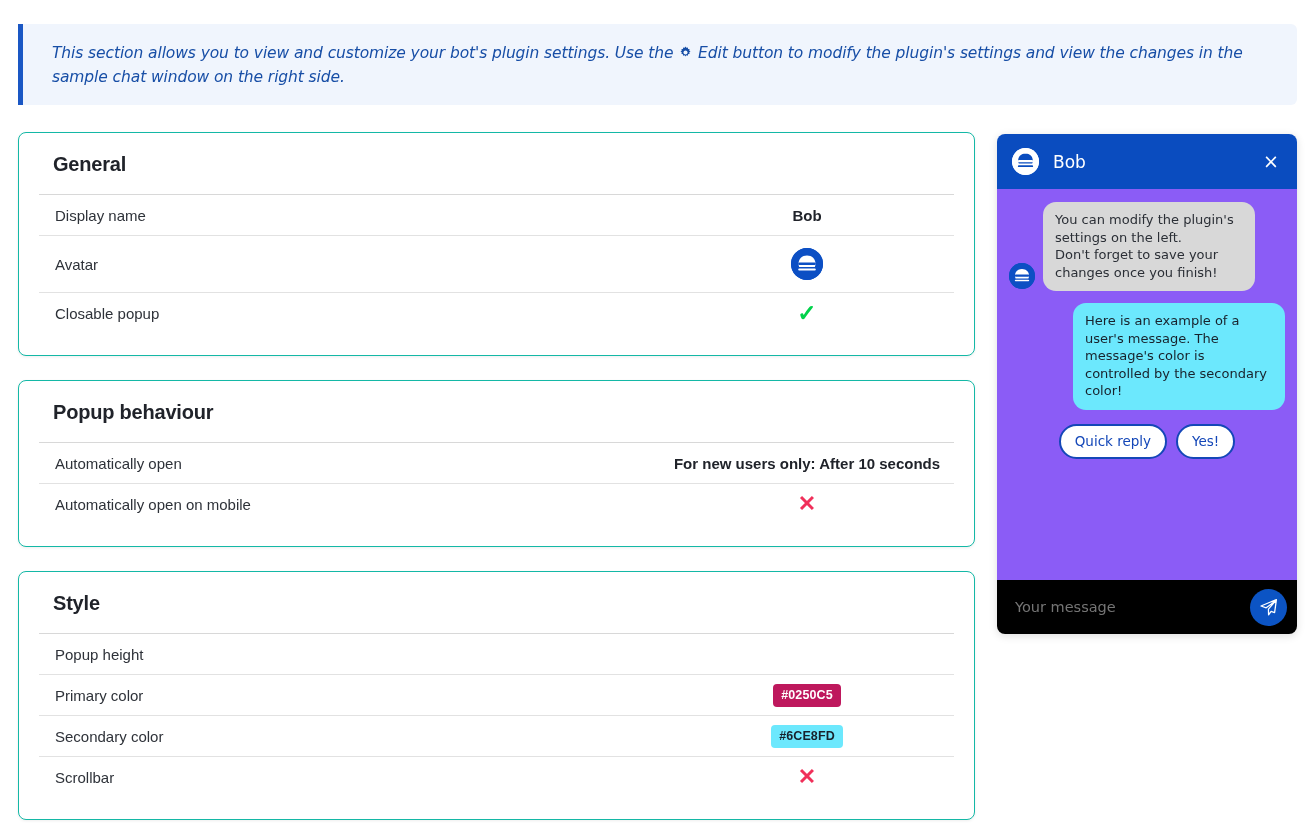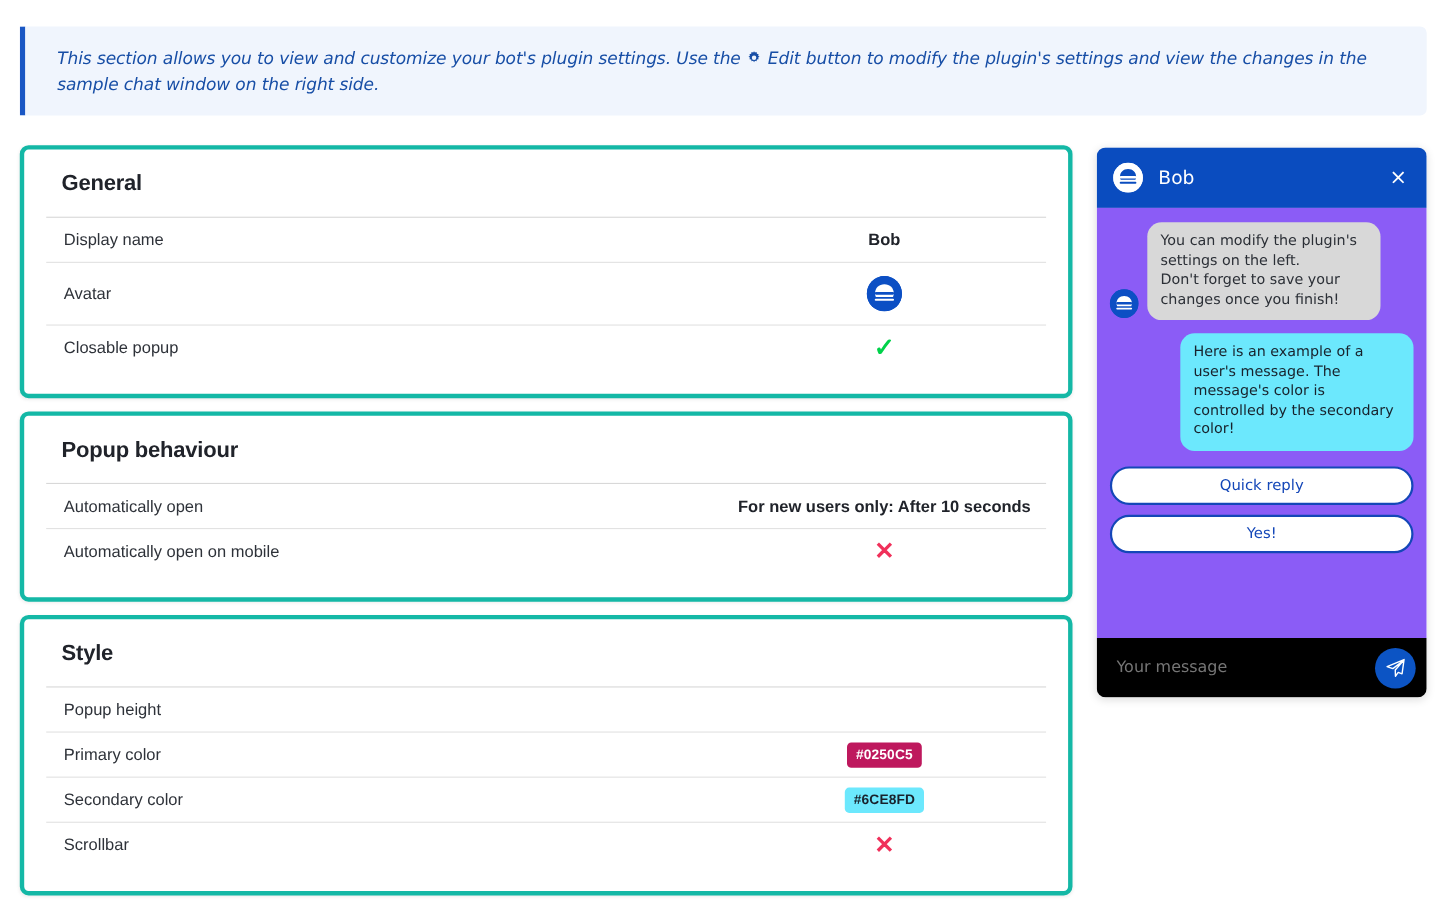--- a/index.html
+++ b/index.html
@@ -41,24 +41,24 @@
   .gear-inline svg { display:block; }
 
   
   .left-col {
     position: absolute;
     left: 18px; top: 132px;
     width: 957px;
   }
   .card {
     background: #ffffff;
-    border: 4px solid #14b8a6;
+    border: 1px solid #14b8a6;
     border-radius: 8px;
     box-shadow: 0 1px 3px rgba(0,0,0,0.07);
-    margin-bottom: 12px;
+    margin-bottom: 24px;
     padding: 0 20px 22px 20px;
   }
   .card-title {
     font-size: 20px;
     font-weight: bold;
     color: #20232a;
     padding: 20px 0 18px 14px;
     letter-spacing: -0.2px;
   }
   .rows { }
@@ -182,25 +182,24 @@
     font-size: 13px;
     line-height: 17.5px;
     max-width: 212px;
     white-space: pre-line;
     font-family: "DejaVu Sans", sans-serif;
   }
   .bubble.bot { background: #d8d8d8; color: #2b2f36; }
   .bubble.user { background: #6ce8fd; color: #18222c; margin-right: 0; }
   .quick-replies {
     display: flex;
-    justify-content: space-between;
+    justify-content: center;
     gap: 9px;
     margin-top: 14px;
     padding-right: 0px;
-    flex-direction: column;
   }
   .qr-btn {
     border: 2px solid #1447b8;
     color: #1447b8;
     background: #ffffff;
     border-radius: 18px;
     padding: 7px 14px 8px 14px;
     font-size: 13.5px;
     cursor: pointer;
     font-family: "DejaVu Sans", sans-serif;

